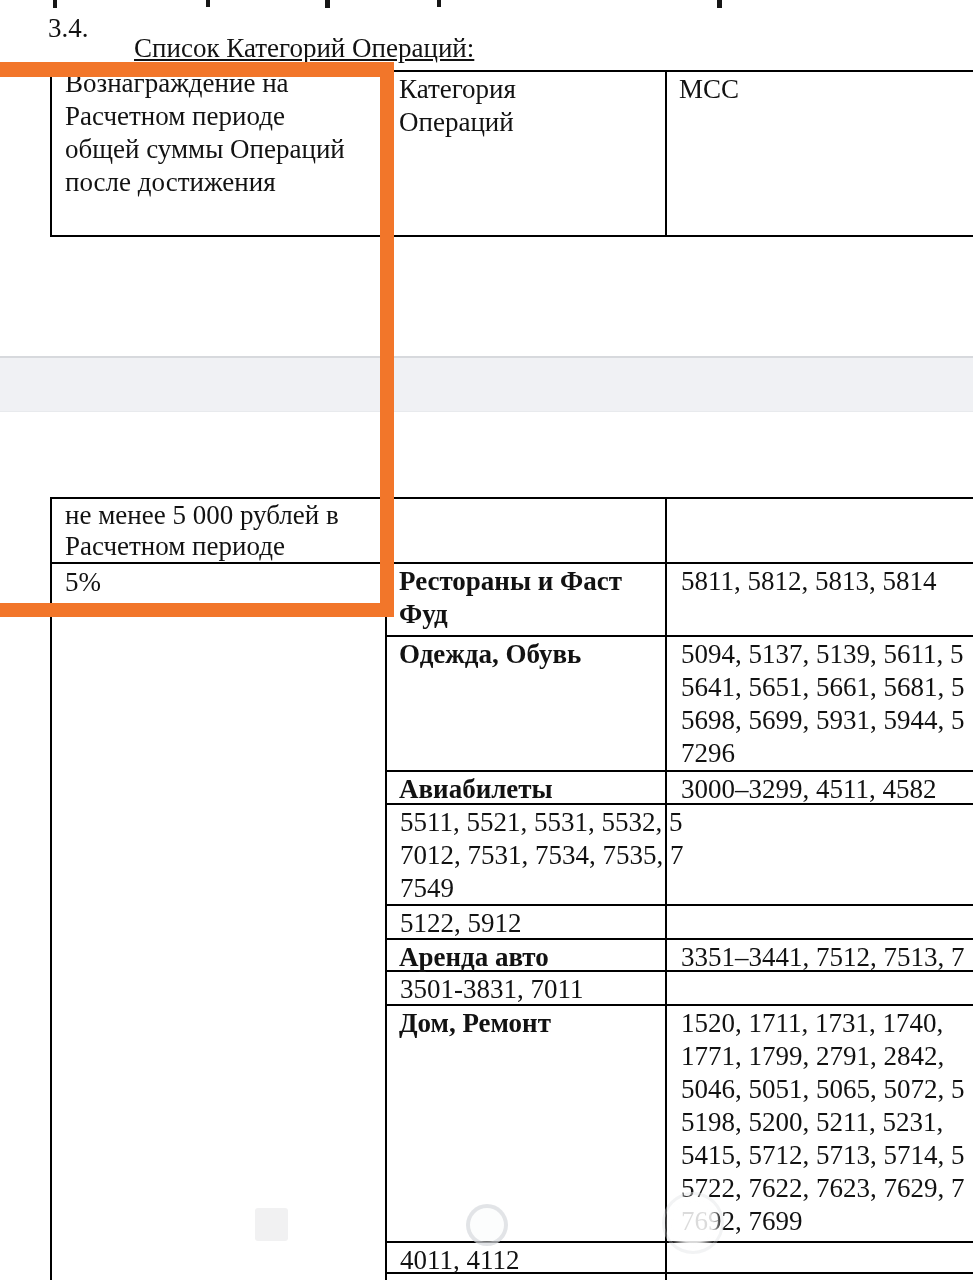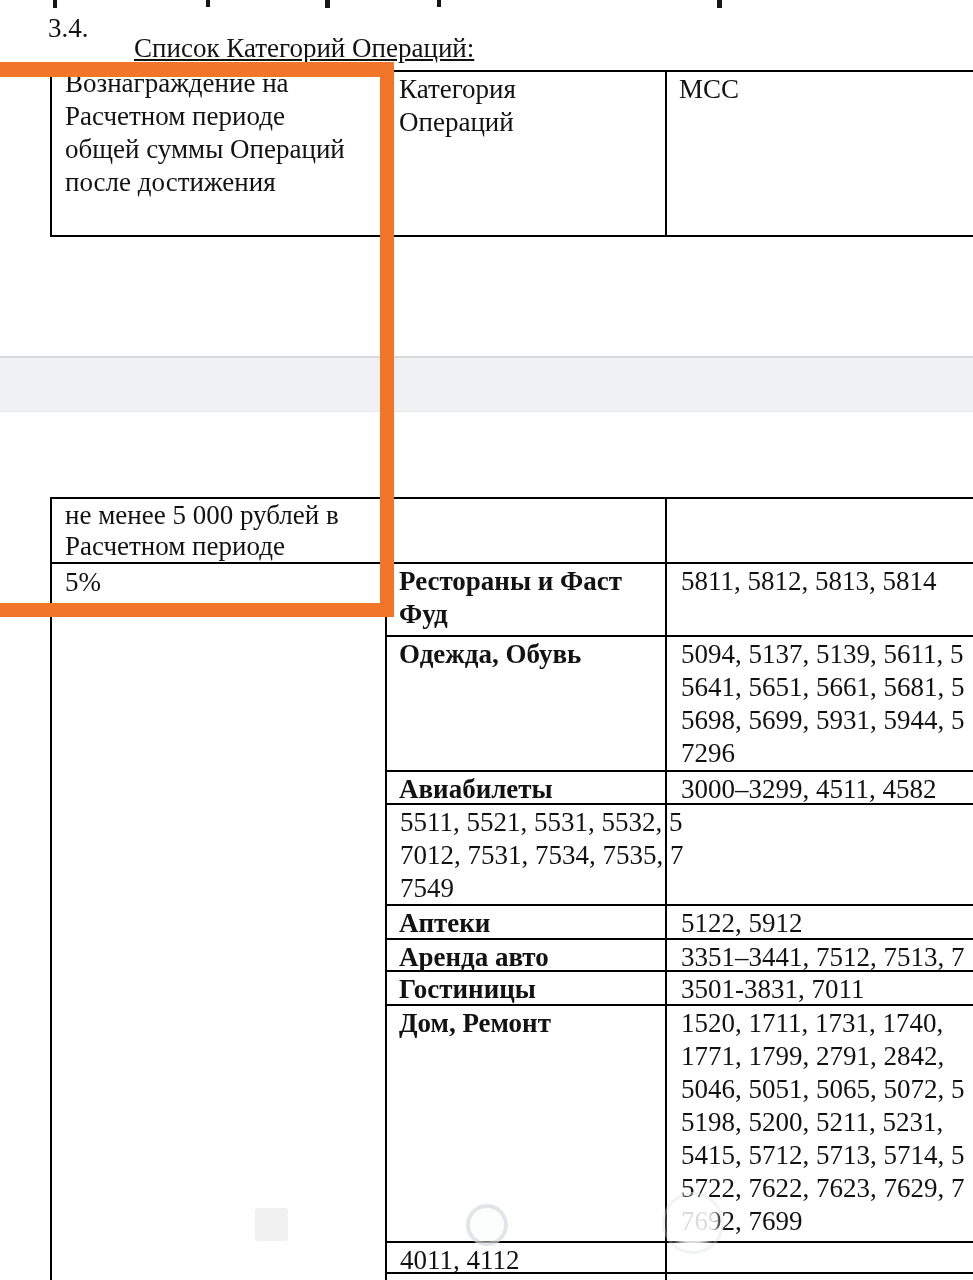--- a/index.html
+++ b/index.html
@@ -153,39 +153,33 @@
       </div>
     </div>
     <div class="cat-row" style="height: 101px;">
       <div class="cat-mcc">
         <div>5511, 5521, 5531, 5532, 5</div>
         <div>7012, 7531, 7534, 7535, 7</div>
         <div>7549</div>
       </div>
     </div>
     <div class="cat-row" style="height: 34px;">
-      <div class="cat-name">
-        <div>Аптеки</div>
-      </div>
       <div class="cat-mcc">
         <div>5122, 5912</div>
       </div>
     </div>
     <div class="cat-row" style="height: 32px;">
       <div class="cat-name">
         <div>Аренда авто</div>
       </div>
       <div class="cat-mcc">
         <div>3351–3441, 7512, 7513, 7</div>
       </div>
     </div>
     <div class="cat-row" style="height: 34px;">
-      <div class="cat-name">
-        <div>Гостиницы</div>
-      </div>
       <div class="cat-mcc">
         <div>3501-3831, 7011</div>
       </div>
     </div>
     <div class="cat-row" style="height: 237px;">
       <div class="cat-name">
         <div>Дом, Ремонт</div>
       </div>
       <div class="cat-mcc">
         <div>1520, 1711, 1731, 1740,</div>

